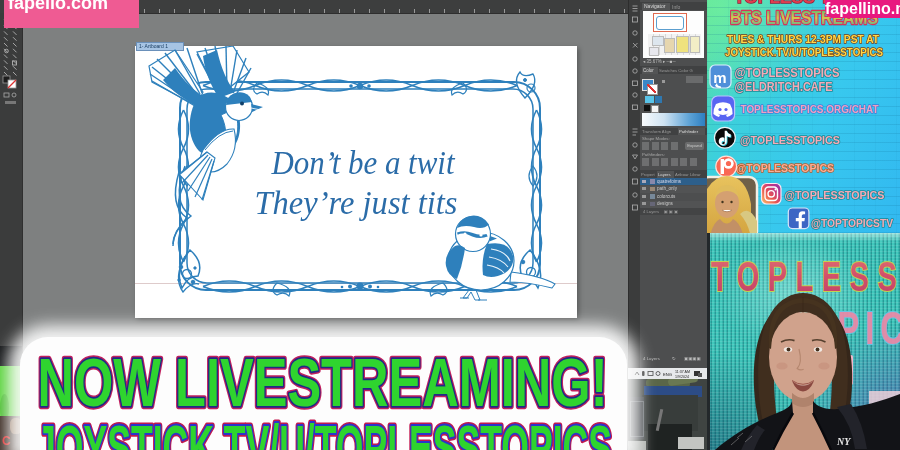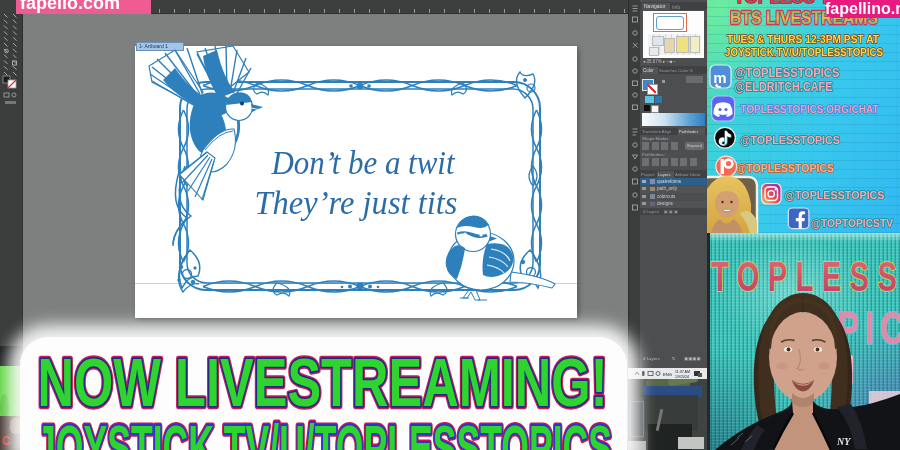--- a/index.html
+++ b/index.html
@@ -421,16 +421,16 @@
 <g transform="scale(1,1.32)">
 <text x="17.5" y="52" font-size="52" textLength="570" lengthAdjust="spacingAndGlyphs" fill="#2fd42f" stroke="#c21f5e" stroke-width="4.8" paint-order="stroke" stroke-linejoin="round">NOW LIVESTREAMING!</text>
 <text x="17.5" y="52" font-size="52" textLength="570" lengthAdjust="spacingAndGlyphs" fill="#2fd42f" stroke="#1e2b86" stroke-width="2.6" paint-order="stroke" stroke-linejoin="round">NOW LIVESTREAMING!</text>
 </g>
 <g transform="scale(1,1.45)">
 <text x="16" y="91" font-size="43" textLength="576" lengthAdjust="spacingAndGlyphs" fill="#2ed42e" stroke="#c2184e" stroke-width="5" paint-order="stroke" stroke-linejoin="round">JOYSTICK.TV/U/TOPLESSTOPICS</text>
 <text x="16" y="91" font-size="43" textLength="576" lengthAdjust="spacingAndGlyphs" fill="#2ed42e" stroke="#2a35cc" stroke-width="2.6" paint-order="stroke" stroke-linejoin="round">JOYSTICK.TV/U/TOPLESSTOPICS</text>
 </g>
 </svg>
 </div>
-    <div class="abs" style="left:16px;top:0;width:135px;height:14px;background:#ef5b93;overflow:hidden">
+    <div class="abs" style="left:4px;top:0;width:135px;height:28px;background:#ef5b93;overflow:hidden">
 <div class="abs" style="left:4px;top:-7px;color:#fff;font-weight:bold;font-size:18px;font-family:'Liberation Sans'">fapello.com</div>
 </div>
 <div class="abs" style="left:825px;top:0;width:75px;height:18px;background:#e8197f;border-radius:0 0 0 8px;color:#fff;font-weight:bold;font-size:16px;line-height:17px;text-align:center;font-family:'Liberation Sans'">fapellino.net</div>
 </div>
 </body></html>

